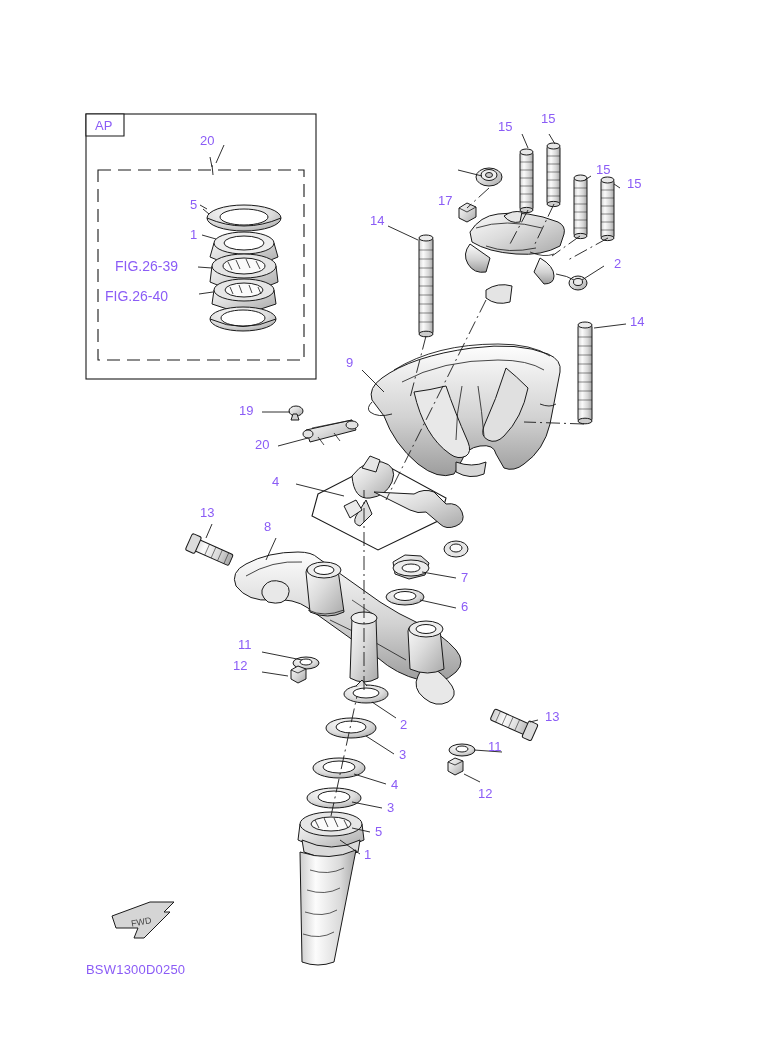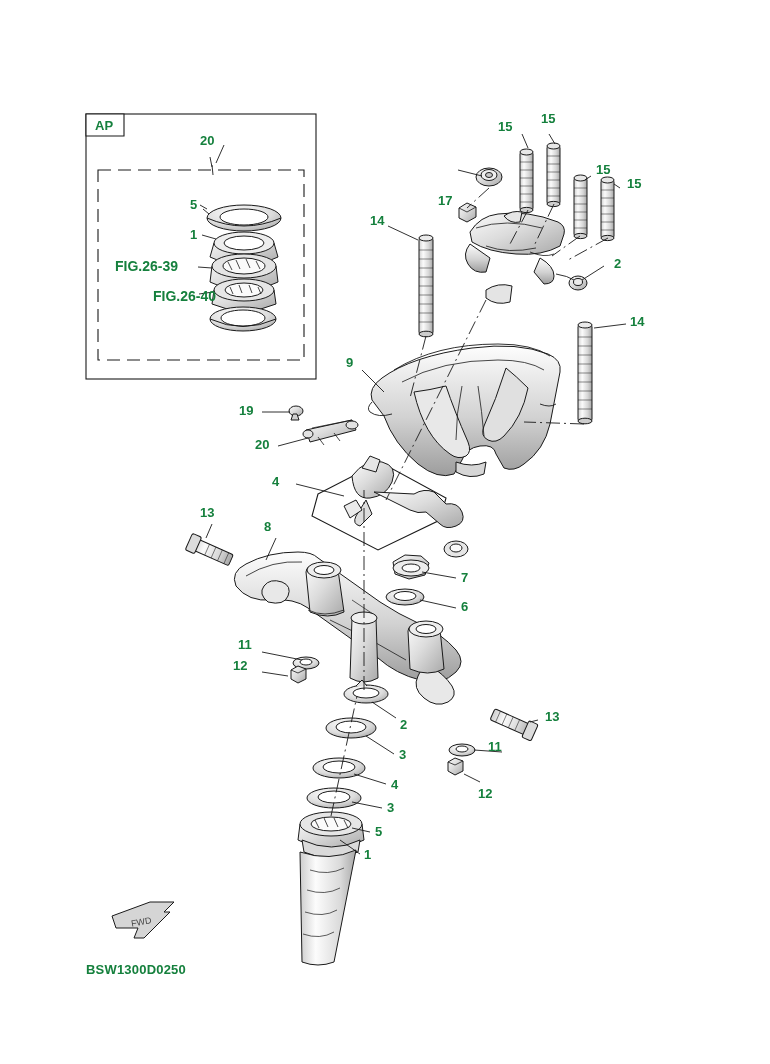--- a/index.html
+++ b/index.html
@@ -24,23 +24,22 @@
   svg.art {
     position: absolute;
     left: 0; top: 0;
     width: 770px;
     height: 1064px;
   }
   .lbl {
     position: absolute;
     font-size: 13px;
     line-height: 13px;
-    color: #15803d;
+    color: #8b5cf6;
     white-space: nowrap;
-    font-weight: bold;
   }
   .lbl.fig {
     font-size: 14px;
   }
   .lbl.code {
     font-size: 13px;
     letter-spacing: 0.2px;
   }
   .lbl.ap {
     font-size: 13px;
@@ -383,21 +382,21 @@
       </g>
 
     </g>
   </svg>
 
   <div class="lbl ap" style="left:95px; top:119px;">AP</div>
   <div class="lbl" style="left:200px; top:134px;">20</div>
   <div class="lbl" style="left:190px; top:198px;">5</div>
   <div class="lbl" style="left:190px; top:228px;">1</div>
   <div class="lbl fig" style="left:115px; top:260px;">FIG.26-39</div>
-  <div class="lbl fig" style="left:105px; top:290px;margin-left:48px;">FIG.26-40</div>
+  <div class="lbl fig" style="left:105px; top:290px;">FIG.26-40</div>
 
   <div class="lbl" style="left:498px; top:120px;">15</div>
   <div class="lbl" style="left:541px; top:112px;">15</div>
   <div class="lbl" style="left:596px; top:163px;">15</div>
   <div class="lbl" style="left:627px; top:177px;">15</div>
   <div class="lbl" style="left:438px; top:162px;margin-top:32px;">17</div>
   <div class="lbl" style="left:370px; top:214px;">14</div>
   <div class="lbl" style="left:630px; top:315px;">14</div>
   <div class="lbl" style="left:614px; top:257px;">2</div>
   <div class="lbl" style="left:346px; top:356px;">9</div>

